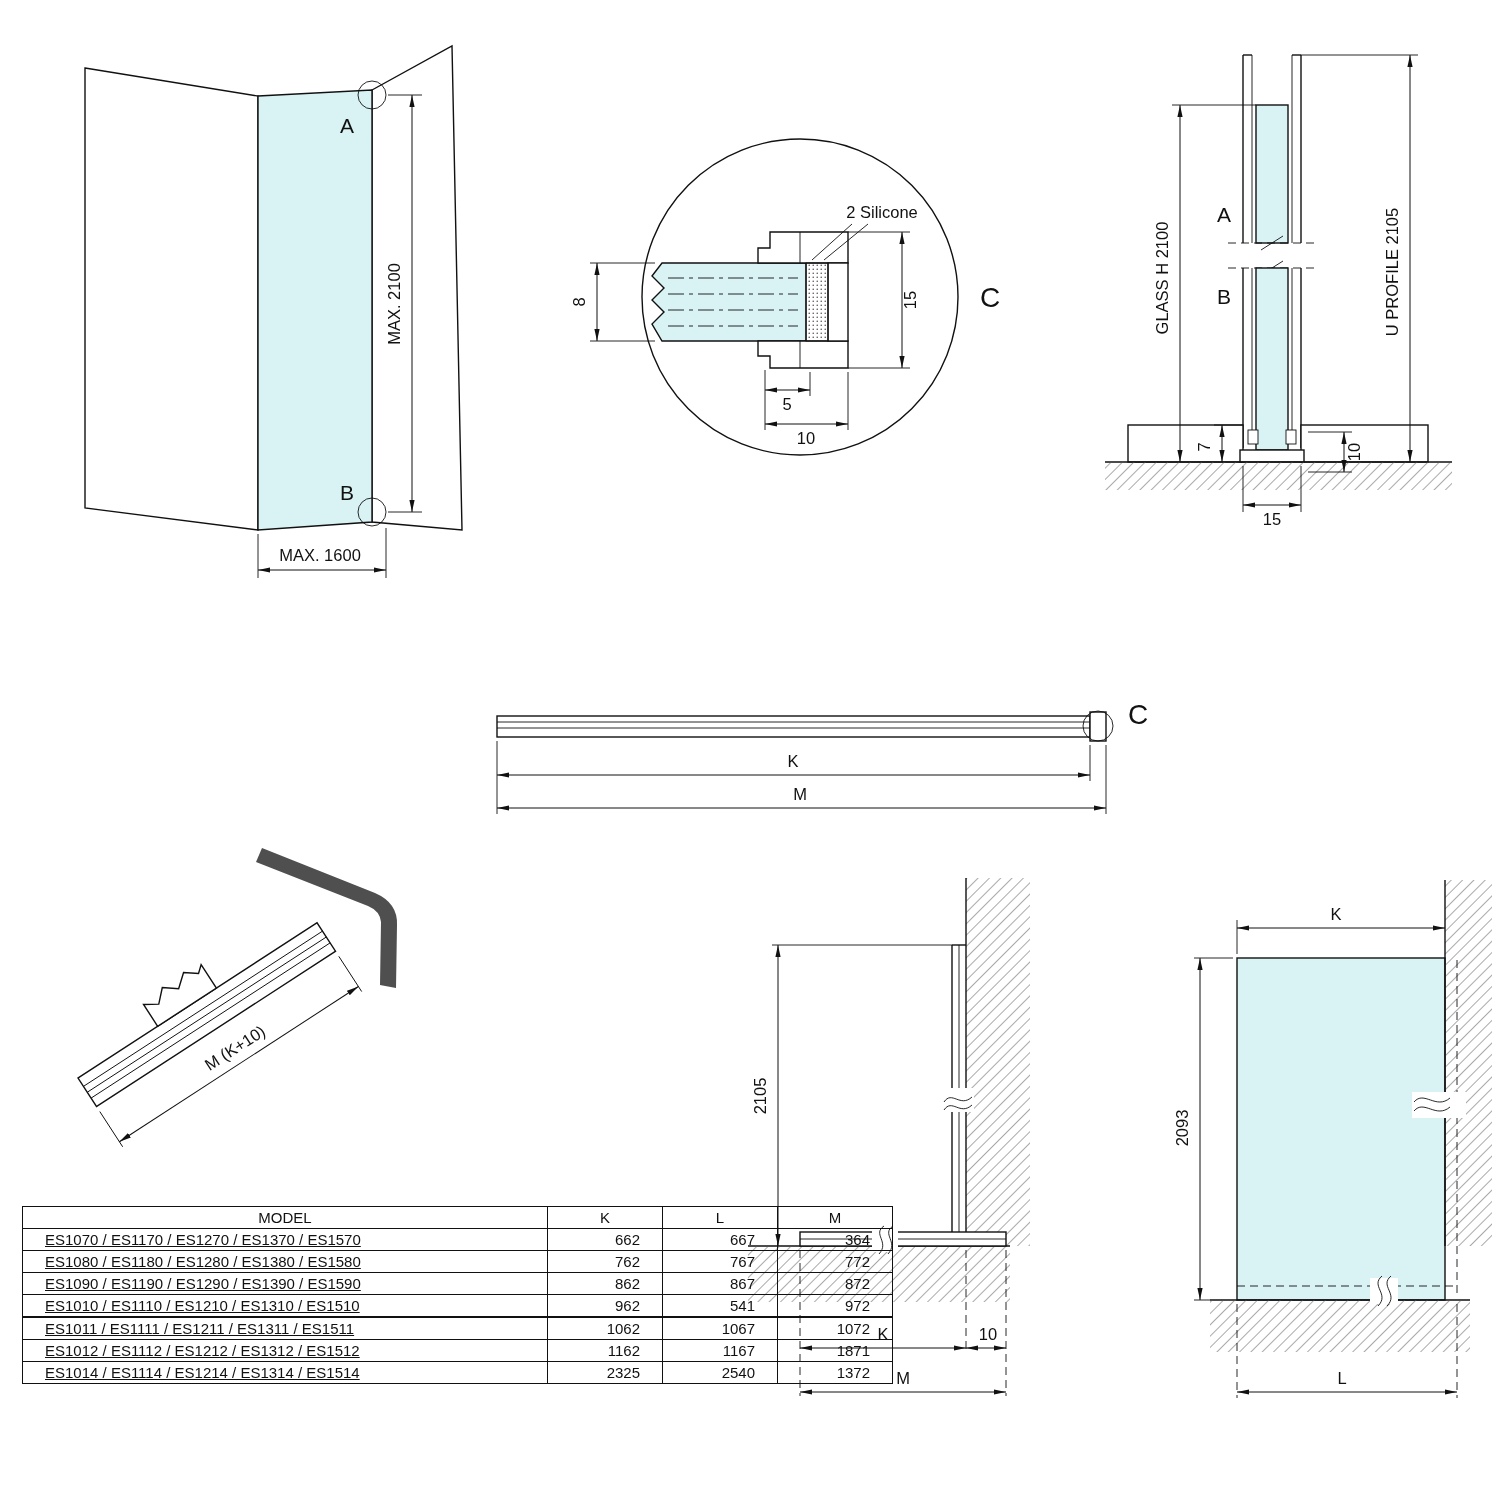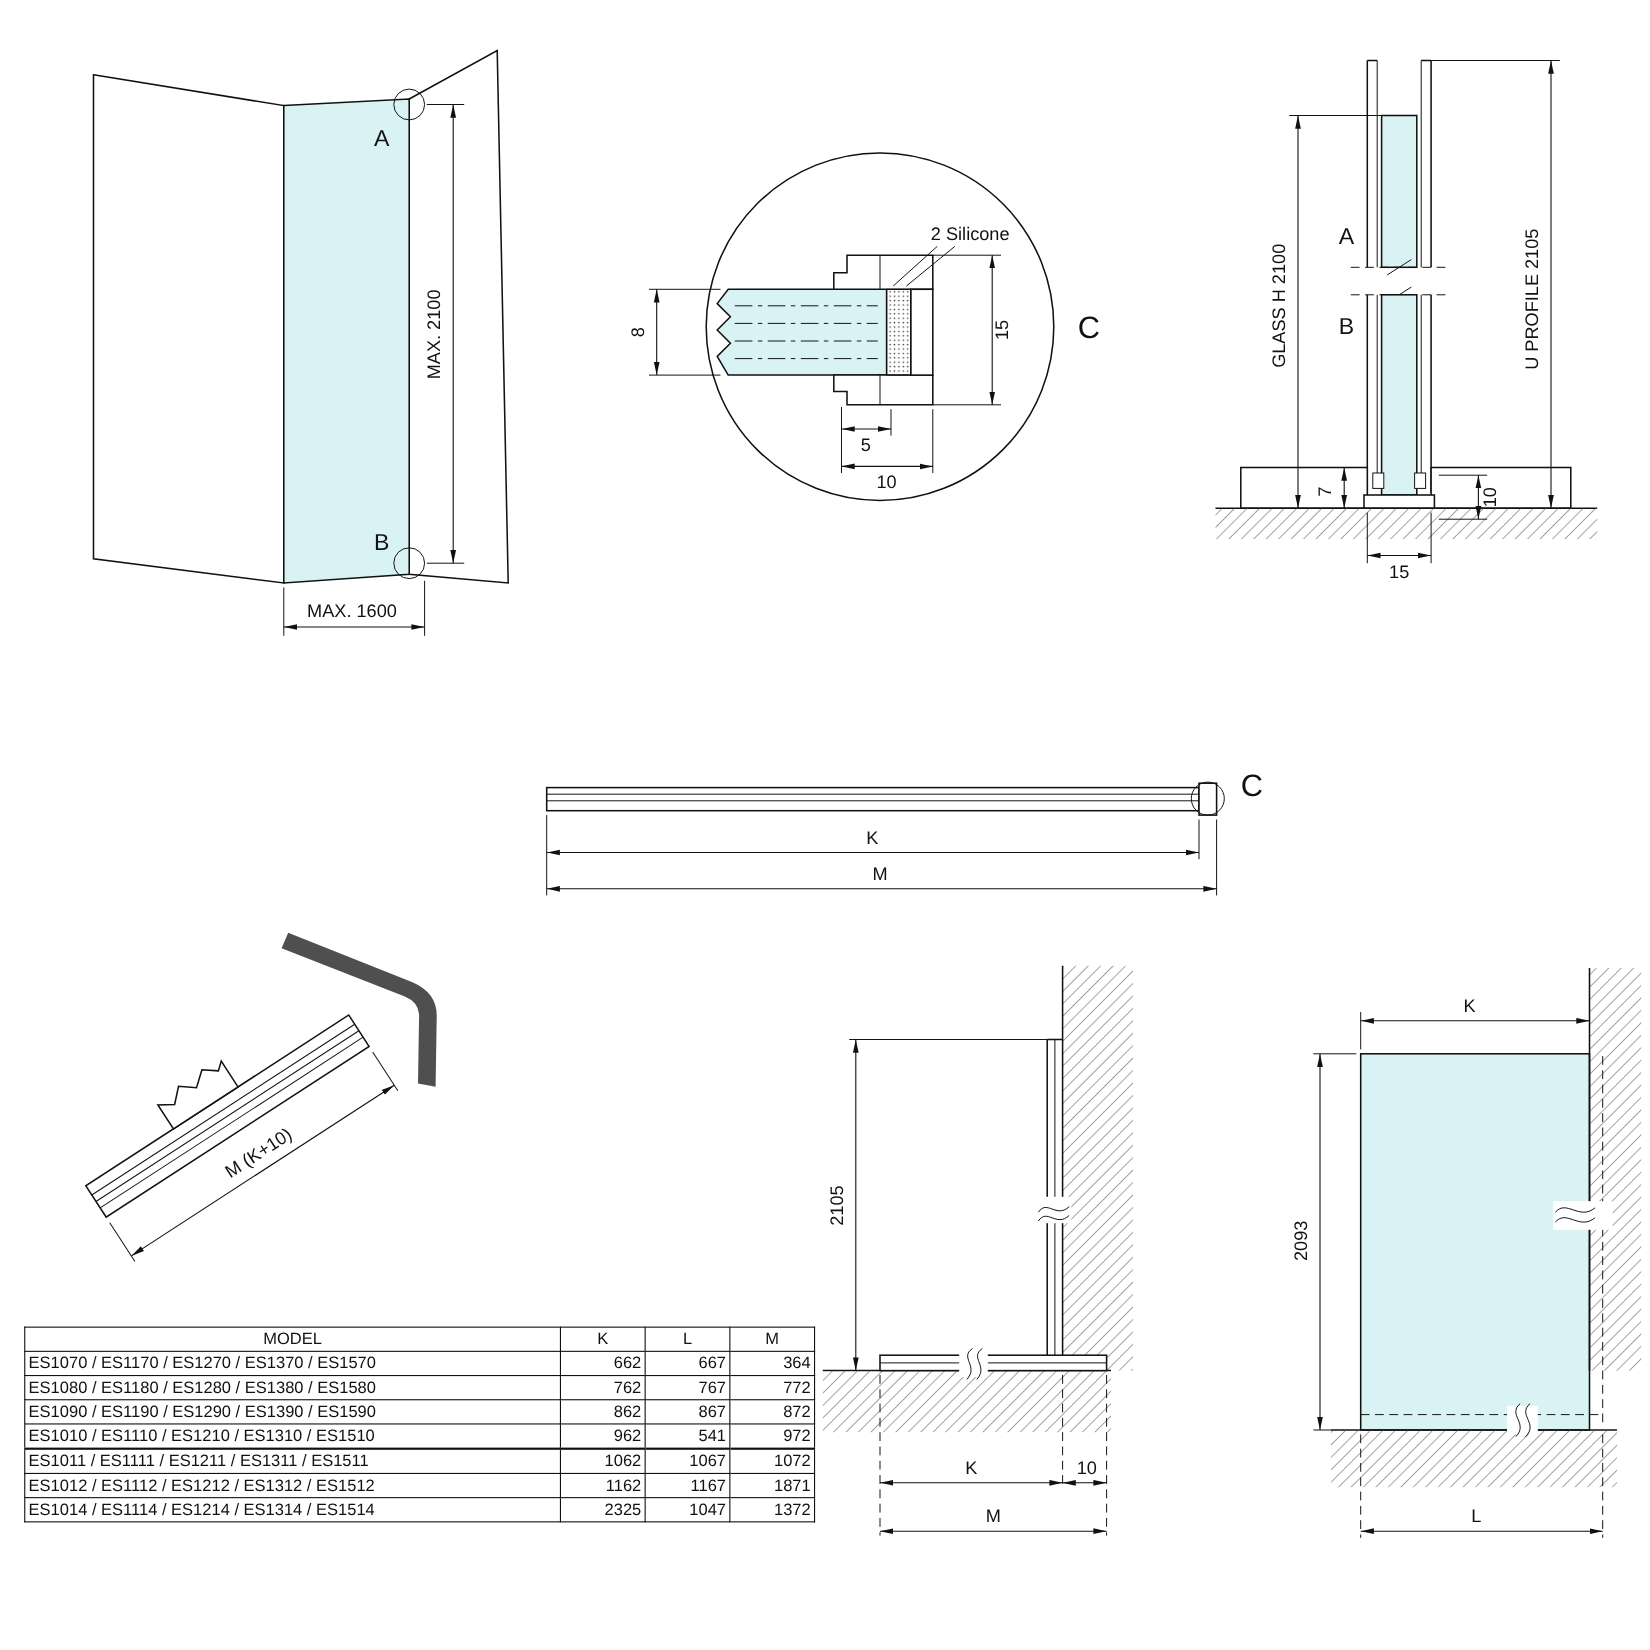--- a/index.html
+++ b/index.html
@@ -12,24 +12,24 @@
   .ext{stroke:#111;stroke-width:0.9;}
   .dim{stroke:#111;stroke-width:1;}
   .dsh{stroke-dasharray:8 5;}
   .ctr{stroke:#111;stroke-width:0.9;stroke-dasharray:16 5 4 5;}
   .dtxt{font-size:16.5px;text-anchor:middle;}
   .lbl{font-size:21px;text-anchor:middle;}
   .lblBig{font-size:28px;text-anchor:middle;}
   .glass{stroke:#111;stroke-width:1.4;}
   table.model-table{position:absolute;left:22px;top:1206px;width:700px;border-collapse:collapse;
         font-size:15px;color:#111;table-layout:fixed;}
-  table.model-table th,table.model-table td{border:1px solid #111;padding:1px 3px;height:19px;
+  table.model-table th,table.model-table td{border:1px solid #111;padding:1px 22px;height:19px;
         font-weight:normal;white-space:nowrap;overflow:hidden;}
   table.model-table th{text-align:center;}
-  td.c-model{text-align:left;width:480px;}
+  td.c-model{text-align:left;width:480px;text-decoration:underline;}
   th.c-model{width:480px;}
   td.num,th.num{text-align:right;width:70px;}
   tr.sep td{border-top:2px solid #111;}
 </style>
 </head>
 <body>
 
 <div id="stage">
 <svg width="1500" height="1500" viewBox="0 0 1500 1500">
   <defs>
@@ -272,18 +272,18 @@
     </tr>
     <tr>
       <td class="c-model">ES1012 / ES1112 / ES1212 / ES1312 / ES1512</td>
       <td class="num">1162</td>
       <td class="num">1167</td>
       <td class="num">1871</td>
     </tr>
     <tr>
       <td class="c-model">ES1014 / ES1114 / ES1214 / ES1314 / ES1514</td>
       <td class="num">2325</td>
-      <td class="num">1047</td>
+      <td class="num">2540</td>
       <td class="num">1372</td>
     </tr>
   </tbody>
 </table>
 </div>
 
 </body></html>

